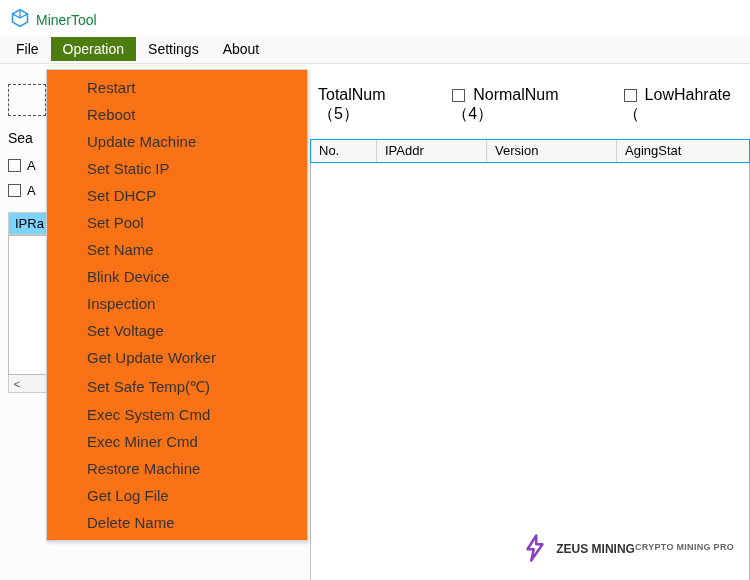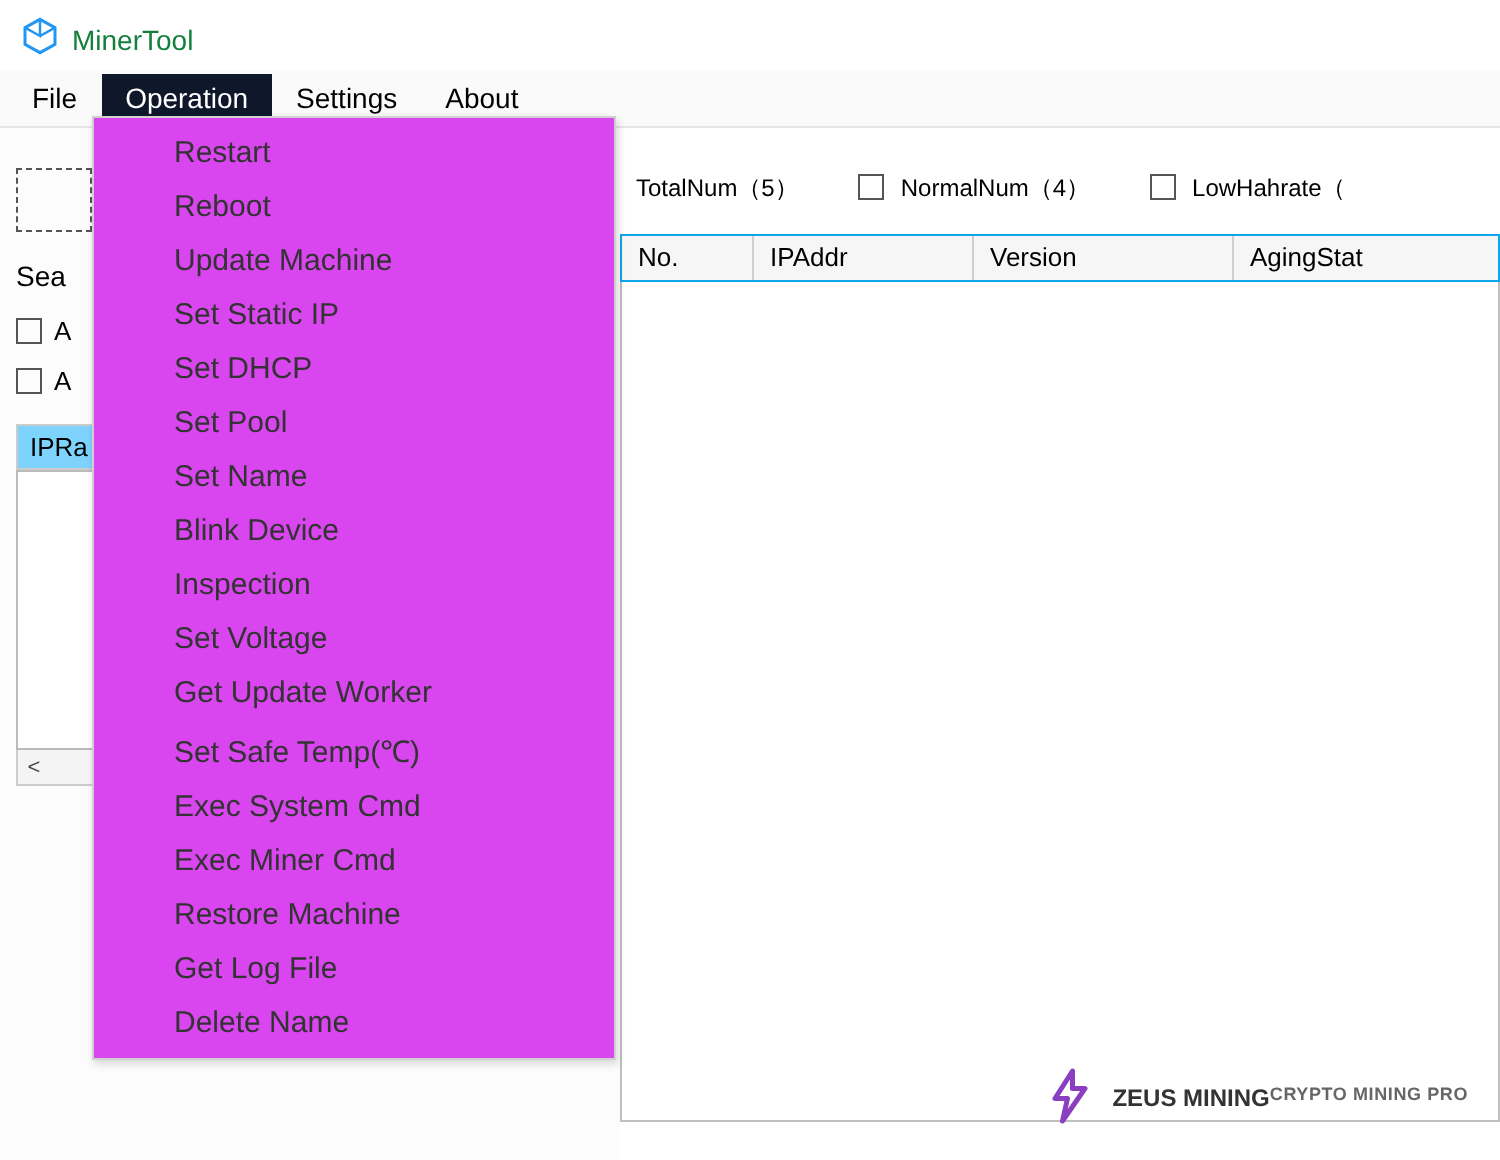--- a/index.html
+++ b/index.html
@@ -27,21 +27,21 @@
       padding: 2px 4px;
       background: #fafafa;
       border-bottom: 1px solid #e6e6e6;
     }
     .menubar .menu-item {
       padding: 4px 12px;
       font-size: 14px;
       cursor: default;
     }
     .menubar .menu-item.active {
-      background: #0f172a;
+      background: #4d7c0f;
       color: #fff;
     }
     .content {
       display: flex;
       height: calc(100% - 58px);
     }
     .left-panel {
       width: 310px;
       padding: 10px 8px;
       background: #fcfcfc;
@@ -97,21 +97,21 @@
     .scrollbar-bottom .track { flex: 1; }
     .right-panel {
       flex: 1;
       background: #fff;
       padding-top: 22px;
     }
     .stats-row {
       display: flex;
       gap: 30px;
       padding: 0 8px 14px 8px;
-      font-size: 12px;
+      font-size: 16px;
       align-items: center;
     }
     .stats-row .chk {
       width: 13px; height: 13px; border: 1px solid #555; display: inline-block;
       margin-right: 8px; vertical-align: -2px;
     }
     .table-header {
       display: flex;
       border: 1px solid #0ea5e9;
       background: #f6f6f6;
@@ -128,23 +128,23 @@
       border-left: 1px solid #bfbfbf;
       border-right: 1px solid #bfbfbf;
       border-bottom: 1px solid #bfbfbf;
       height: 420px;
       background: #fff;
     }
     
     .dropdown {
       position: absolute;
       left: 46px;
-      top: 58px;
+      top: 69px;
       width: 262px;
-      background: #d946ef;
+      background: #f97316;
       border: 1px solid #d0d0d0;
       box-shadow: 1px 2px 4px rgba(0,0,0,0.15);
       z-index: 100;
       padding: 4px 0;
     }
     .dropdown .item {
       padding: 5px 10px 5px 40px;
       font-size: 15px;
       color: #333;
       cursor: default;

